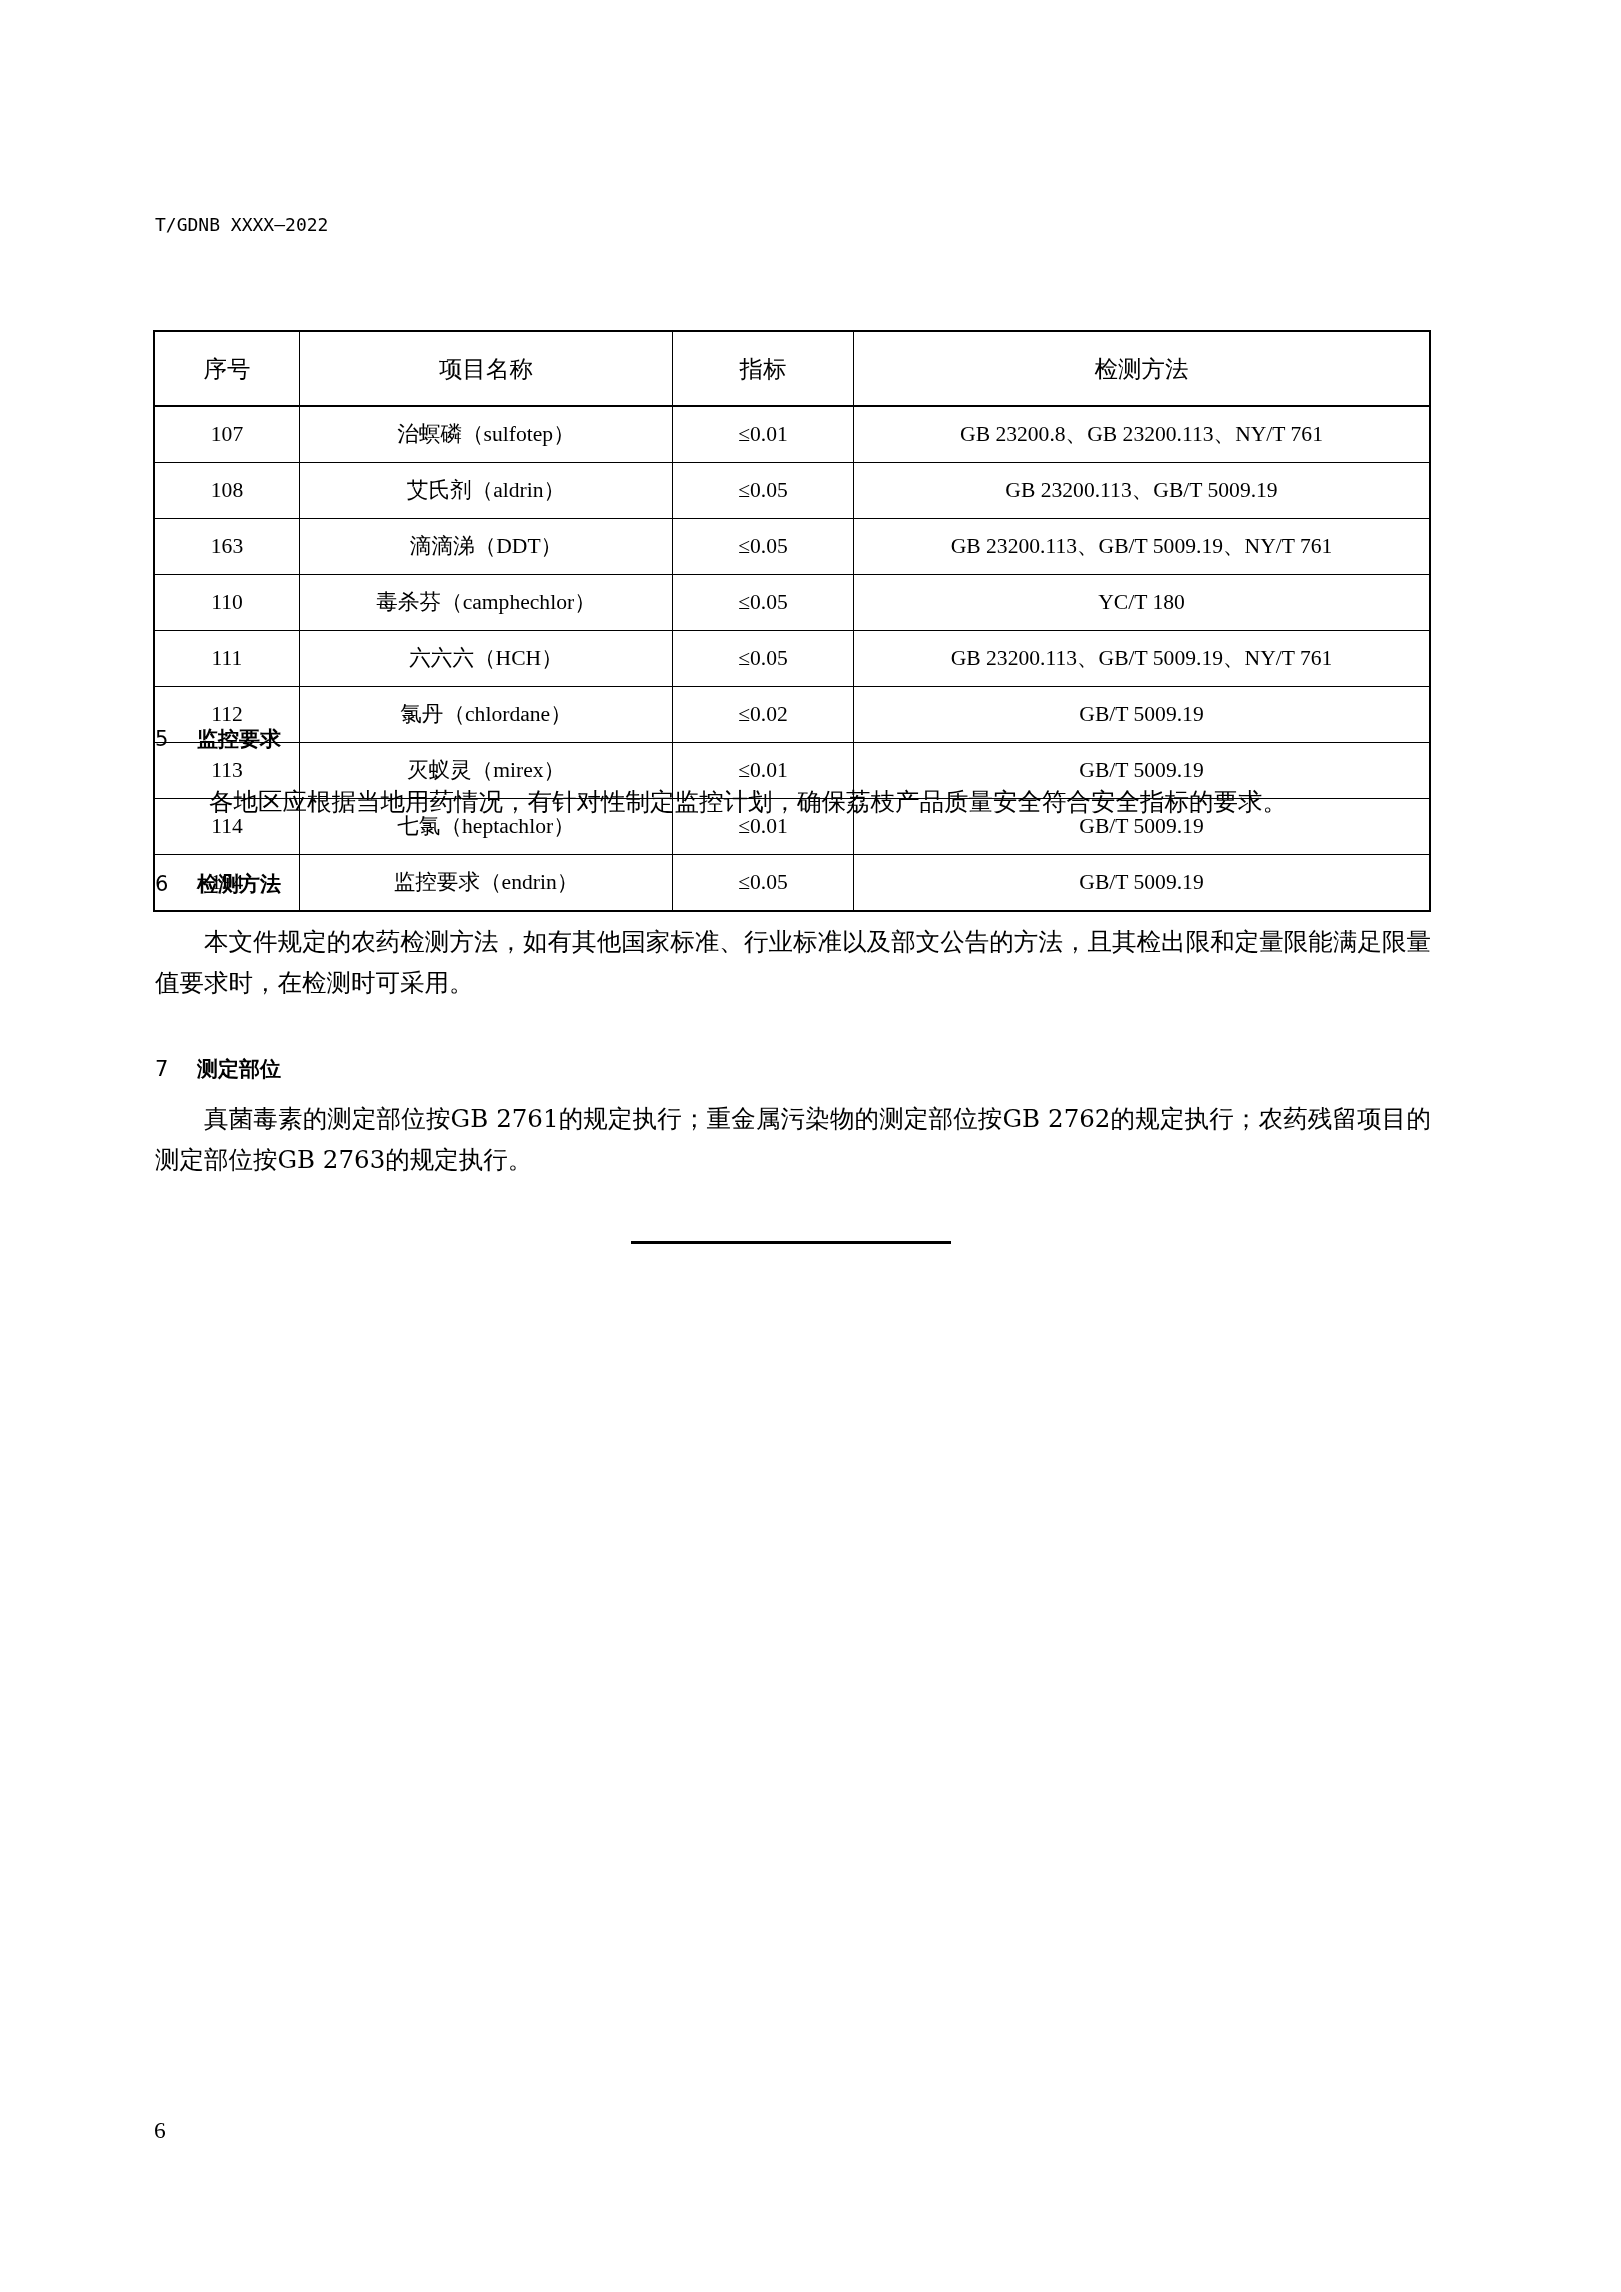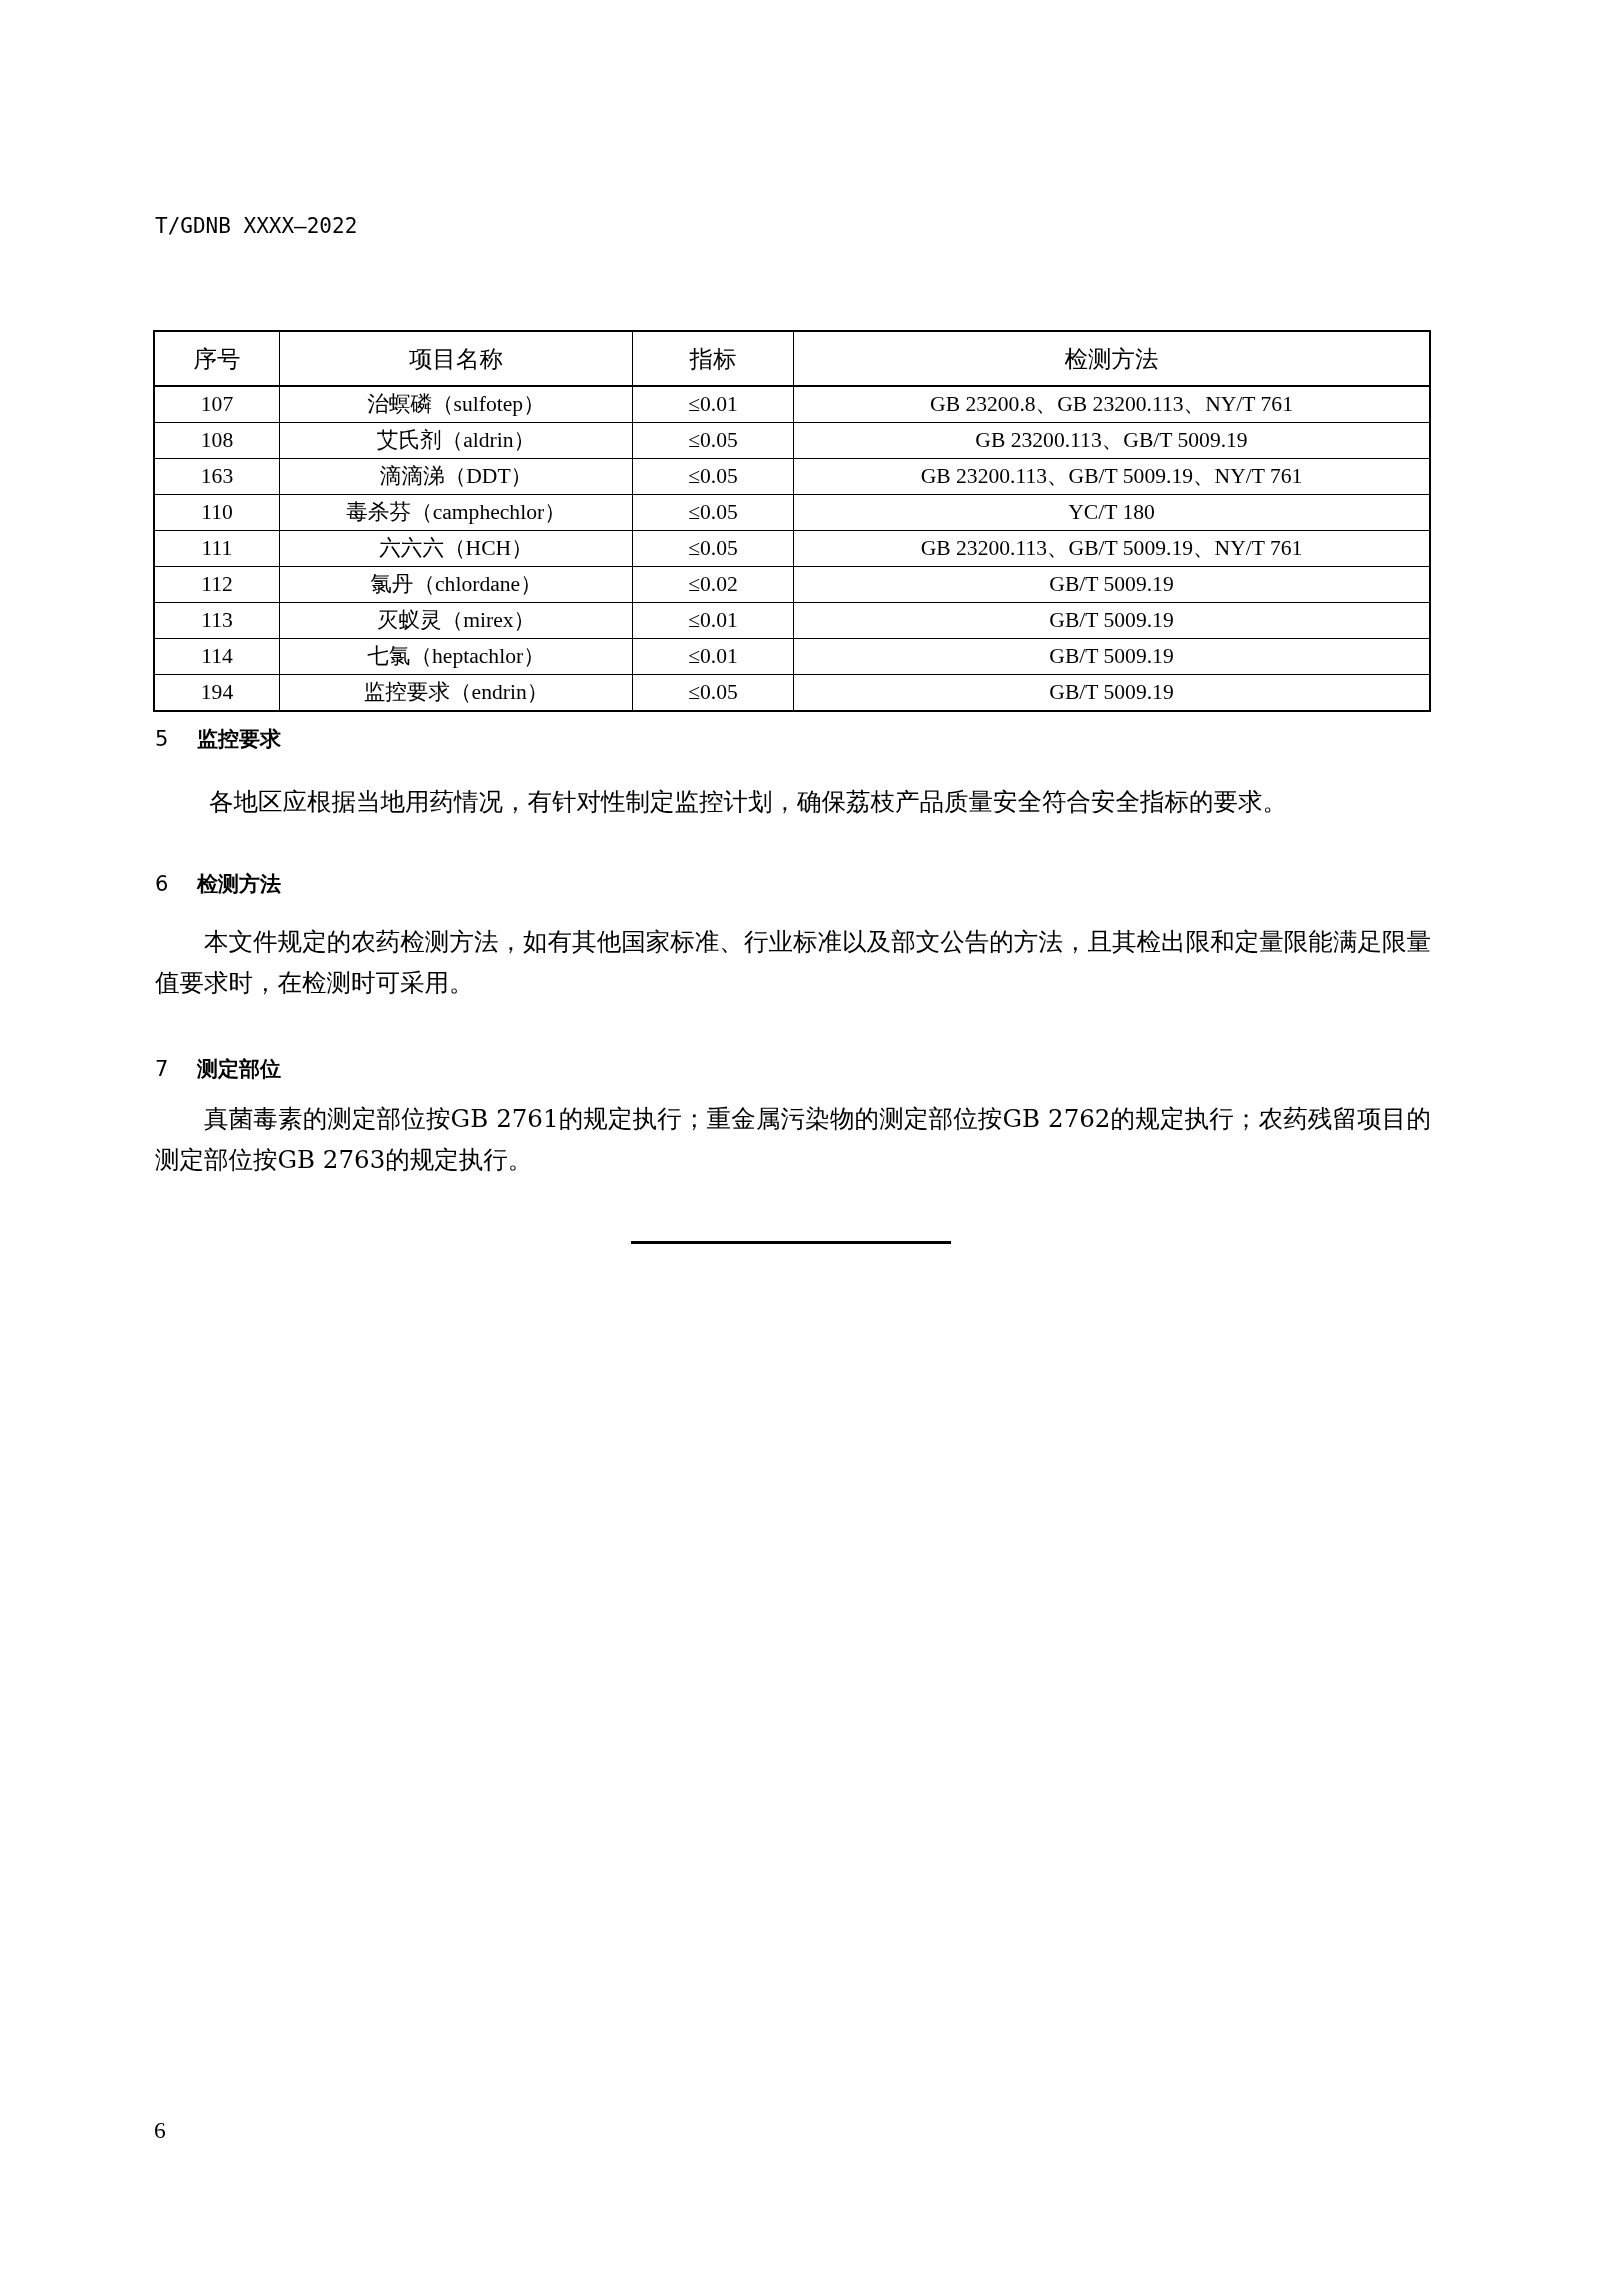--- a/index.html
+++ b/index.html
@@ -3,30 +3,30 @@
   <meta charset="utf-8">
   <style>
     html, body { margin: 0; padding: 0; background: #ffffff; }
     body {
       width: 1621px; height: 2293px; position: relative; overflow: hidden;
       font-family: "DejaVu Serif", "Liberation Serif", serif; color: #000;
     }
     .doc-id {
       position: absolute; left: 155px; top: 214px;
       font-family: "DejaVu Sans Mono", "Liberation Mono", monospace;
-      font-size: 21px; letter-spacing: 0px;
+      font-size: 18px; letter-spacing: 0px;
     }
     table.limits {
       position: absolute; left: 153px; top: 330px; width: 1278px;
       border-collapse: collapse; border: 2.9px solid #000;
       font-family: "Liberation Serif", "DejaVu Serif", serif;
       font-size: 21.6px;
     }
     table.limits th, table.limits td {
-      border: 1.5px solid #000; text-align: center; padding: 2px;
+      border: 1.5px solid #000; text-align: center; padding: 12px;
       font-weight: normal; white-space: nowrap;
     }
     table.limits thead th { height: 49px; font-size: 23.5px; border-bottom: 2.9px solid #000; }
     table.limits tbody td { height: 31px; line-height: 31px; }
     .c1 { width: 120px; } .c2 { width: 348px; } .c3 { width: 156px; } .c4 { width: auto; }
     .section-title {
       position: absolute; left: 155px;
       font-family: "DejaVu Sans", "Liberation Sans", sans-serif;
       font-size: 21px; font-weight: bold;
     }

